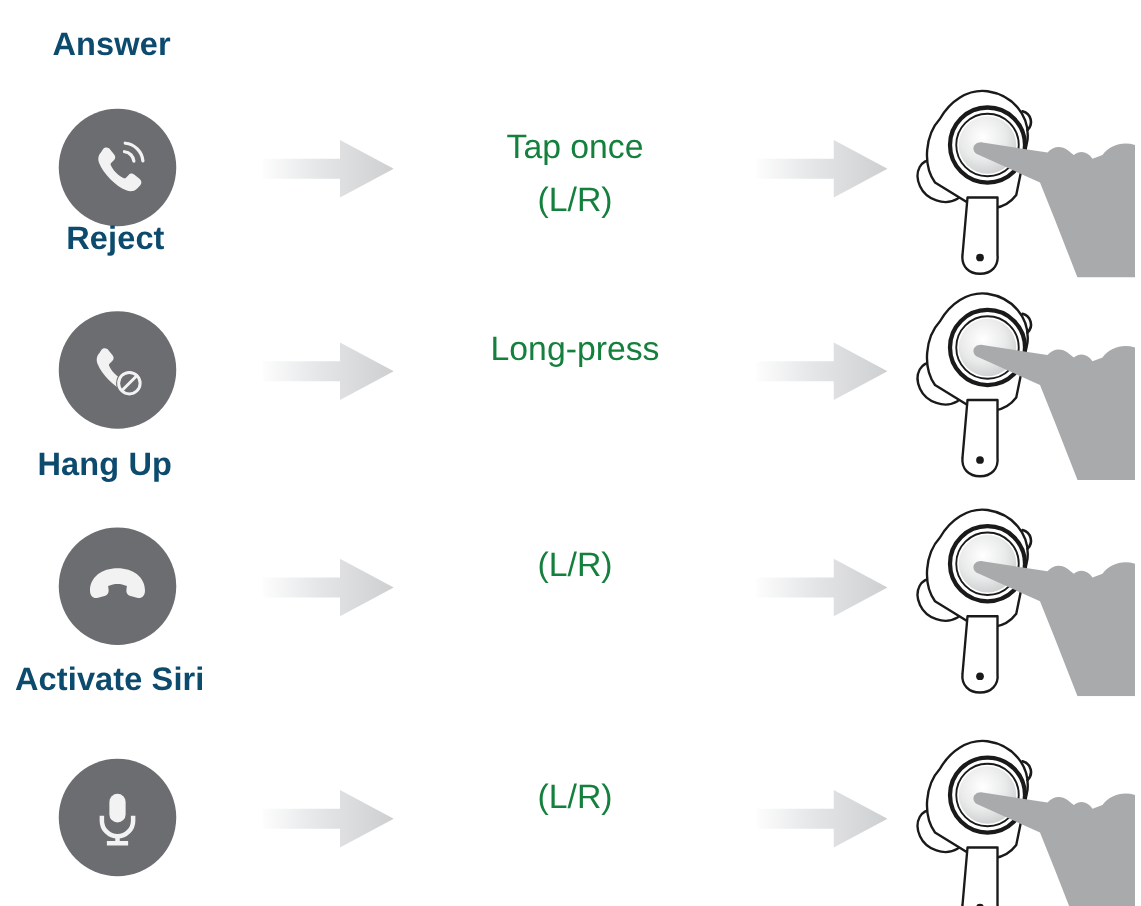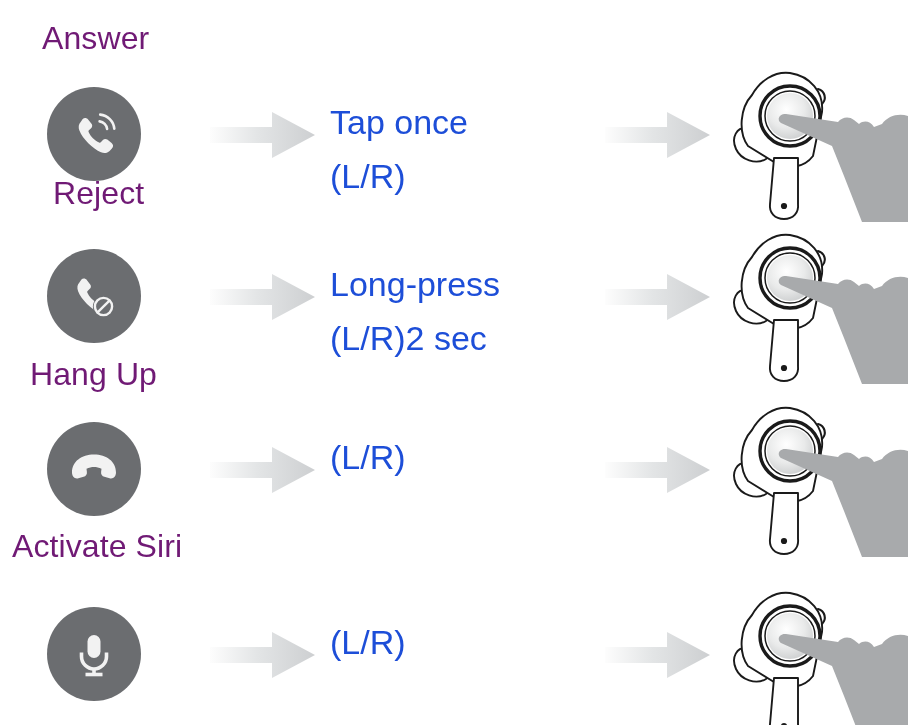--- a/index.html
+++ b/index.html
@@ -30,23 +30,23 @@
     height: 175px;
   }
   .row-0 { top: 50px; }
   .row-1 { top: 212px; padding-left: 39px; }
   .row-2 { top: 385px; }
   .row-3 { top: 570px; }
 
   
   .section-label {
     position: absolute;
-    font-size: 32px;
-    font-weight: 400;
-    color: #701a75;
+    font-size: 26px;
+    font-weight: 700;
+    color: #0c4a6e;
     letter-spacing: 0.1px;
     white-space: nowrap;
     line-height: 1;
   }
   .lbl-0 { left: 42px;  top: 22px;  }
   .lbl-1 { left: 53px;  top: 177px; }
   .lbl-2 { left: 30px;  top: 358px; }
   .lbl-3 { left: 12px;  top: 530px; }
 
   
@@ -78,23 +78,23 @@
   .arrow-a { left: 210px; }
   .arrow-b { left: 605px; }
   .arrow svg { display: block; width: 105px; height: 54px; }
 
   
   .instruction {
     position: absolute;
     left: 330px;
     top: 46px;
     width: 260px;
-    text-align: left;
-    color: #1d4ed8;
-    font-size: 34px;
+    text-align: center;
+    color: #15803d;
+    font-size: 27px;
     line-height: 1.58;
     white-space: nowrap;
   }
   .instruction .ln { display: block; }
 
   
   .earbud {
     position: absolute;
     left: 712px;
     top: 0px;
@@ -198,21 +198,20 @@
             <stop offset="0.45" stop-color="#e3e5e6"></stop>
             <stop offset="1" stop-color="#cdcfd1"></stop>
           </linearGradient>
         </defs>
         <path d="M0 19 L62 19 L62 4 L105 27 L62 50 L62 35 L0 35 Z" fill="url(#ag1a)"></path>
       </svg>
     </div>
 
     <div class="instruction">
       <span class="ln">Long-press</span>
-      <span class="ln">(L/R)2 sec</span>
     </div>
 
     <div class="arrow arrow-b">
       <svg viewBox="0 0 105 54" aria-hidden="true">
         <defs>
           <linearGradient id="ag1b" x1="0" y1="0" x2="1" y2="0">
             <stop offset="0" stop-color="#fdfdfd"></stop>
             <stop offset="0.45" stop-color="#e3e5e6"></stop>
             <stop offset="1" stop-color="#cdcfd1"></stop>
           </linearGradient>

